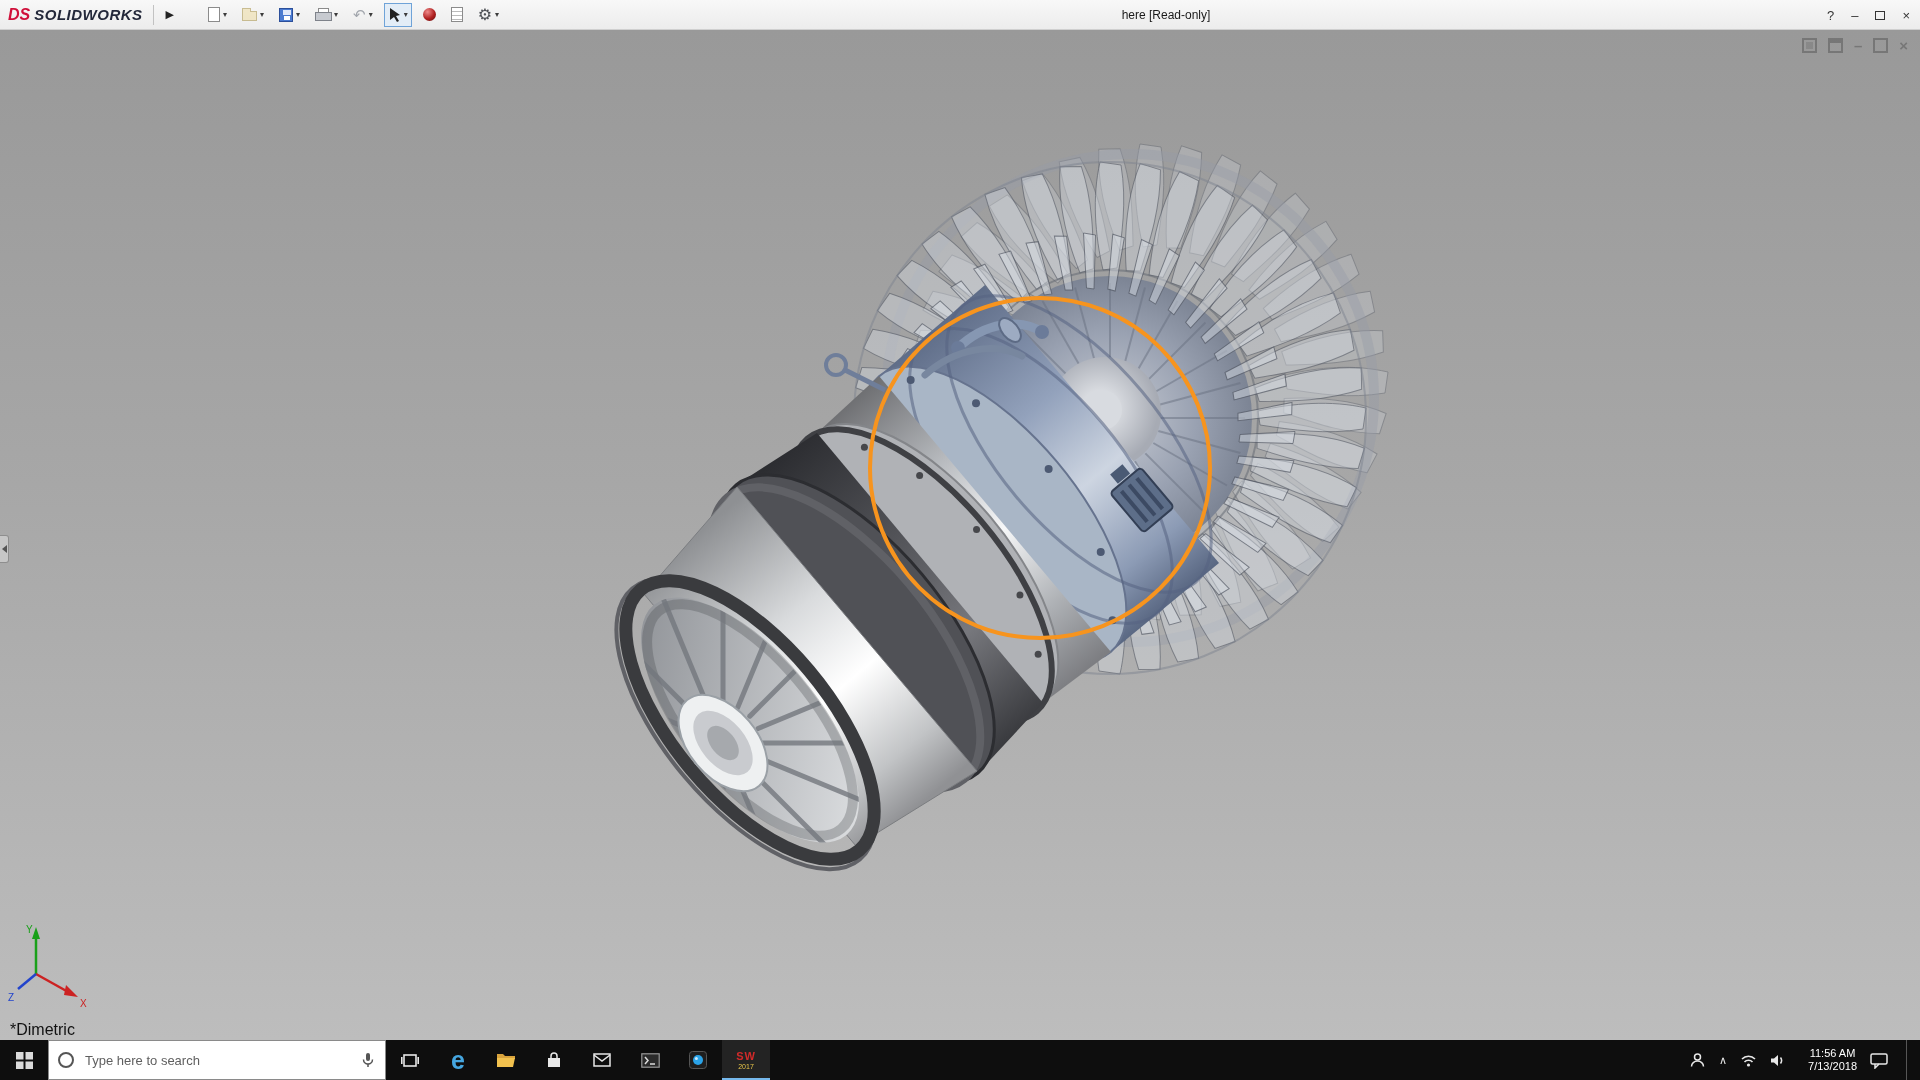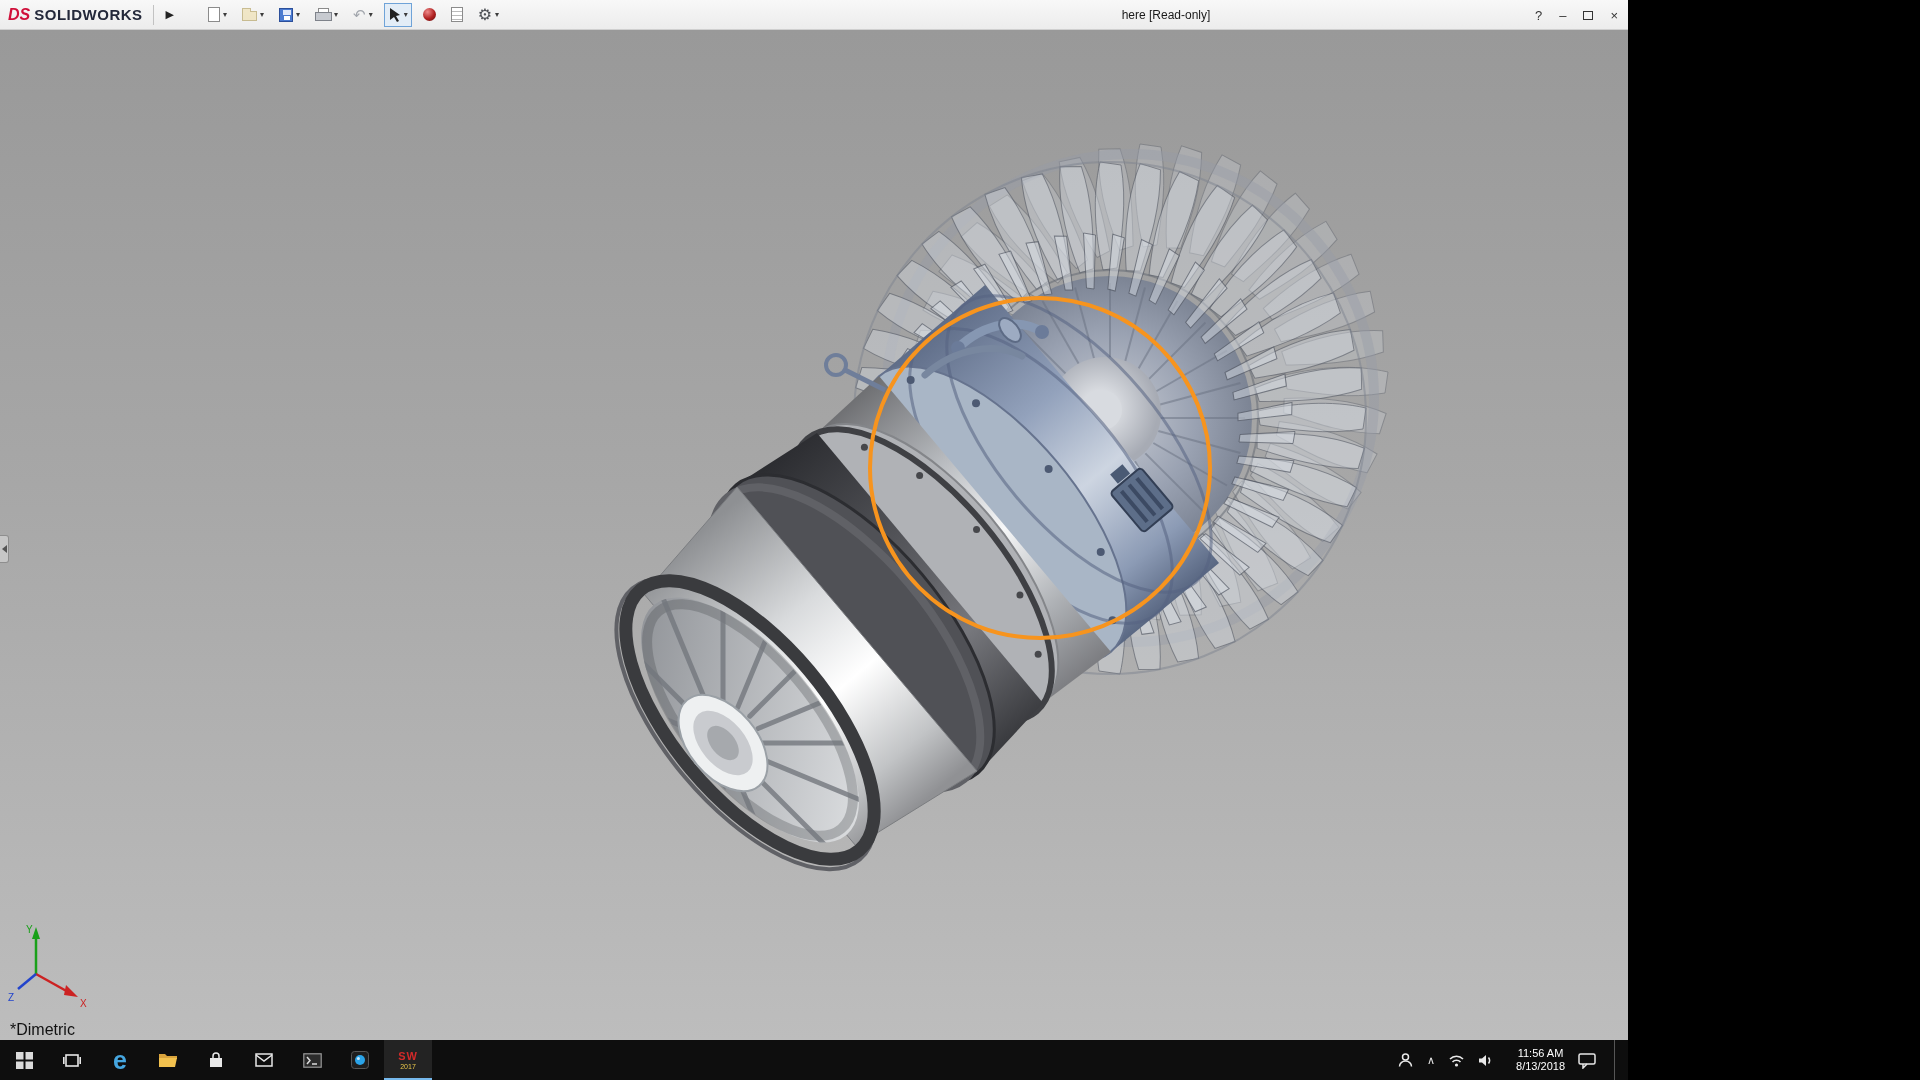--- a/index.html
+++ b/index.html
@@ -1,26 +1,26 @@
 <!DOCTYPE html>
 <html><head>
 <meta charset="utf-8">
 <style>
   html,body{margin:0;padding:0;background:#000;}
   *{box-sizing:border-box;}
-  .screen{position:relative;width:1628px;height:1080px;overflow:hidden;
+  .screen{position:relative;width:1920px;height:1080px;overflow:hidden;
           font-family:"Liberation Sans",sans-serif;background:#d946ef;}
 
   
   .titlebar{position:absolute;top:0;left:0;right:0;height:30px;
     background:linear-gradient(#f8f8f8,#ececec);border-bottom:1px solid #cfcfcf;
     display:flex;align-items:center;z-index:5;}
   .brand{display:flex;align-items:center;margin-left:8px;gap:4px;}
   .logo-ds{color:#d0103a;font-weight:900;font-style:italic;font-size:16px;}
-  .logo-solid{font-weight:800;font-size:15px;color:#23283a;letter-spacing:.5px;}
+  .logo-solid{font-weight:800;font-size:15px;color:#23283a;letter-spacing:.5px;font-style:italic;}
   .brand-sep{width:1px;height:20px;background:#c2c2c2;margin:0 8px 0 10px;}
   .expand-btn{font-size:11px;color:#222;background:none;border:none;padding:2px 4px;cursor:default;}
   .tb{display:flex;align-items:center;margin-left:26px;gap:7px;}
   .tb-btn{display:flex;align-items:center;gap:2px;height:24px;padding:2px 3px;
           border:1px solid transparent;background:none;}
   .tb-btn.active{background:#e3edf7;border:1px solid #6fa3d8;}
   .caret{font-size:8px;color:#3c3c3c;margin-left:1px;}
   .ic{display:inline-block;position:relative;}
   .ic-page{width:12px;height:15px;background:#fff;border:1px solid #8b8b8b;}
   .ic-folder{width:15px;height:10px;background:#efe0b0;border:1px solid #b3a05e;margin-top:3px;opacity:.65;}
@@ -471,20 +471,29 @@
 
   <footer class="taskbar">
     <div class="slot">
       <svg width="17" height="17" viewBox="0 0 17 17">
         <rect x="0" y="0" width="7.5" height="7.5" fill="#dadada"></rect>
         <rect x="9.5" y="0" width="7.5" height="7.5" fill="#dadada"></rect>
         <rect x="0" y="9.5" width="7.5" height="7.5" fill="#dadada"></rect>
         <rect x="9.5" y="9.5" width="7.5" height="7.5" fill="#dadada"></rect>
       </svg>
     </div>
+    <div class="search">
+      <span class="cortana-ring"></span>
+      <input class="search-input" placeholder="Type here to search" style="">
+      <svg width="16" height="16" viewBox="0 0 16 16">
+        <rect x="6" y="1" width="4" height="8" rx="2" fill="#555"></rect>
+        <path d="M 3.5,7.5 a4.5,4.5 0 0 0 9,0" fill="none" stroke="#555" stroke-width="1.5"></path>
+        <line x1="8" y1="12" x2="8" y2="15" stroke="#555" stroke-width="1.5"></line>
+      </svg>
+    </div>
     <div class="slot">
       <svg width="18" height="15" viewBox="0 0 18 15">
         <rect x="3" y="2" width="12" height="11" fill="none" stroke="#e8e8e8" stroke-width="1.6"></rect>
         <line x1="0.8" y1="4" x2="0.8" y2="11" stroke="#e8e8e8" stroke-width="1.6"></line>
         <line x1="17.2" y1="4" x2="17.2" y2="11" stroke="#e8e8e8" stroke-width="1.6"></line>
       </svg>
     </div>
     <div class="slot">
       <span class="edge-e">e</span>
     </div>
@@ -537,21 +546,21 @@
         <path d="M 2,6 a9,9 0 0 1 13,0" fill="none" stroke="#e8e8e8" stroke-width="1.6"></path>
         <path d="M 4.5,9 a5.5,5.5 0 0 1 8,0" fill="none" stroke="#e8e8e8" stroke-width="1.6"></path>
         <circle cx="8.5" cy="12" r="1.6" fill="#e8e8e8"></circle>
       </svg>
       <svg width="16" height="15" viewBox="0 0 16 15">
         <path d="M 1,5.5 L 4,5.5 L 8,2 L 8,13 L 4,9.5 L 1,9.5 Z" fill="#e8e8e8"></path>
         <path d="M 10.5,4.5 a5,5 0 0 1 0,6" fill="none" stroke="#e8e8e8" stroke-width="1.5"></path>
       </svg>
       <div class="clock">
         <div>11:56 AM</div>
-        <div>8/13/2018</div>
+        <div>7/13/2018</div>
       </div>
       <svg width="19" height="17" viewBox="0 0 19 17">
         <rect x="1" y="2" width="16" height="10" rx="1.5" fill="none" stroke="#e8e8e8" stroke-width="1.5"></rect>
         <path d="M 5,12 l 0,4 4,-4" fill="none" stroke="#e8e8e8" stroke-width="1.5"></path>
       </svg>
       <span class="sliver"></span>
     </div>
   </footer>
 </div>
 

